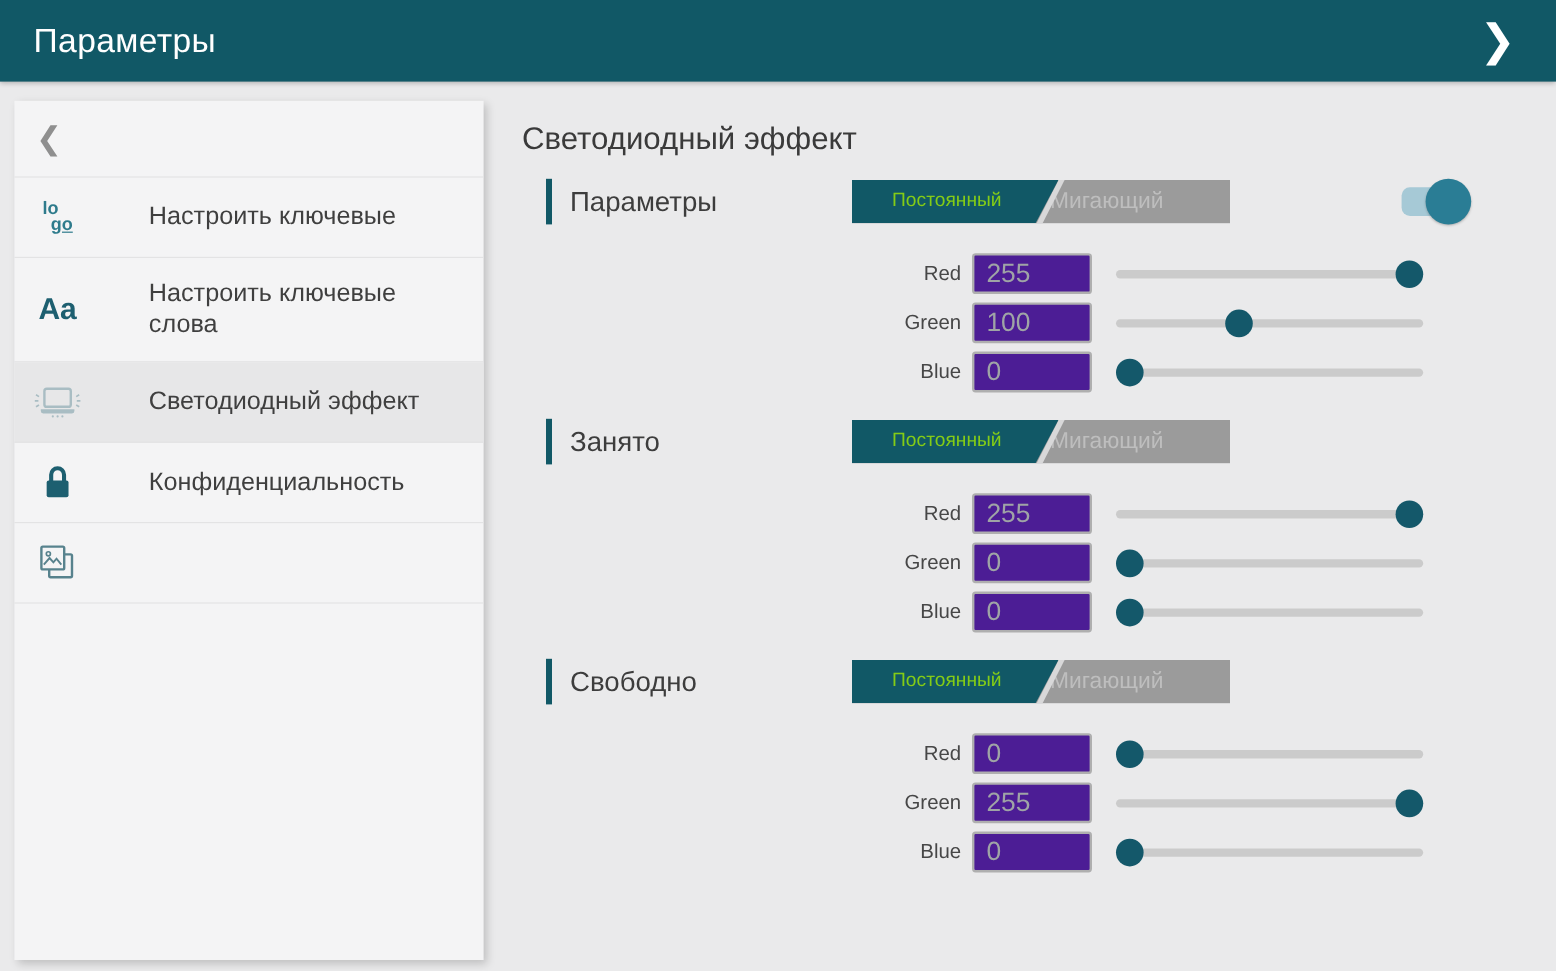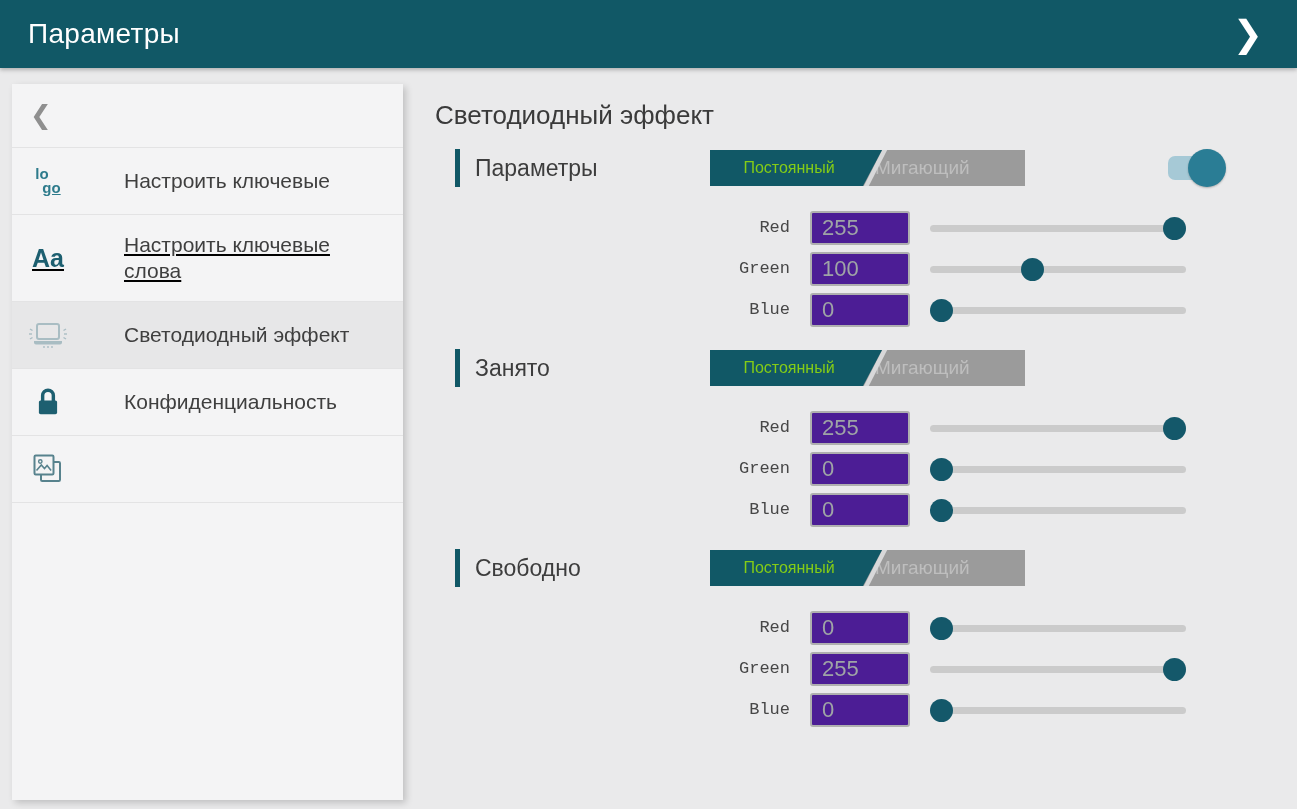--- a/index.html
+++ b/index.html
@@ -57,21 +57,21 @@
     cursor:pointer;
     gap:40px;
   }
   .side-item.selected{background:var(--sel-bg);}
   .side-item .icon-cell{
     width:72px;min-width:72px;display:flex;justify-content:center;align-items:center;
   }
   .side-item .item-label{
     font-size:21px;color:var(--item-text);line-height:1.24;padding-right:14px;
   }
-  .h67{height:67px;} .h87{height:87px;text-decoration:underline;}
+  .h67{height:67px;} .h87{height:87px;}
   .logo-ic{display:block;color:#2e7b8c;font-weight:bold;font-size:15px;line-height:.95;}
   .logo-ic .go{display:block;margin-left:7px;text-decoration:underline;}
   .aa-ic{color:#1d5f70;font-weight:bold;font-size:25px;}
   
   .content{position:absolute;left:435px;top:84px;width:862px;}
   .content-title{font-size:26px;font-weight:normal;color:#3a3a3a;margin:16px 0 17px 0;}
   .section{margin-bottom:18px;}
   .sec-head{position:relative;height:40px;display:flex;align-items:center;}
   .accent{width:5px;height:38px;background:var(--teal);margin-left:20px;}
   .sec-label{font-size:23px;color:#3d3d3d;margin-left:15px;}
@@ -97,21 +97,21 @@
   .switch{position:absolute;left:733px;top:8px;width:46px;height:24px;cursor:pointer;}
   .sw-track{width:46px;height:24px;border-radius:7px;background:var(--teal-light);}
   .sw-thumb{
     position:absolute;top:50%;margin-top:-19px;right:-12px;
     width:38px;height:38px;border-radius:50%;background:var(--teal-mid);
     box-shadow:0 1px 2px rgba(0,0,0,0.25);
   }
   
   .rgb{margin-top:19px;}
   .rgb-row{display:flex;align-items:center;height:41px;}
-  .ch-label{width:375px;padding-right:20px;text-align:right;font-size:17px;color:var(--label-text);font-family:Liberation Mono, monospace;}
+  .ch-label{width:375px;padding-right:9px;text-align:right;font-size:17px;color:var(--label-text);}
   .ch-input{
     width:100px;height:34px;border:2px solid var(--input-border);border-radius:3px;
     background:#4c1d95;color:var(--input-text);font-size:22px;
     padding:0 6px 0 10px;font-family:inherit;outline:none;
   }
   .slider{position:relative;width:256px;height:41px;margin-left:20px;cursor:pointer;}
   .track{position:absolute;left:0;right:0;top:50%;height:7px;margin-top:-3px;background:var(--track);border-radius:4px;}
   .thumb{position:absolute;top:50%;margin-top:-11px;width:23px;height:23px;border-radius:50%;background:#14586a;}
 </style>
 </head>

